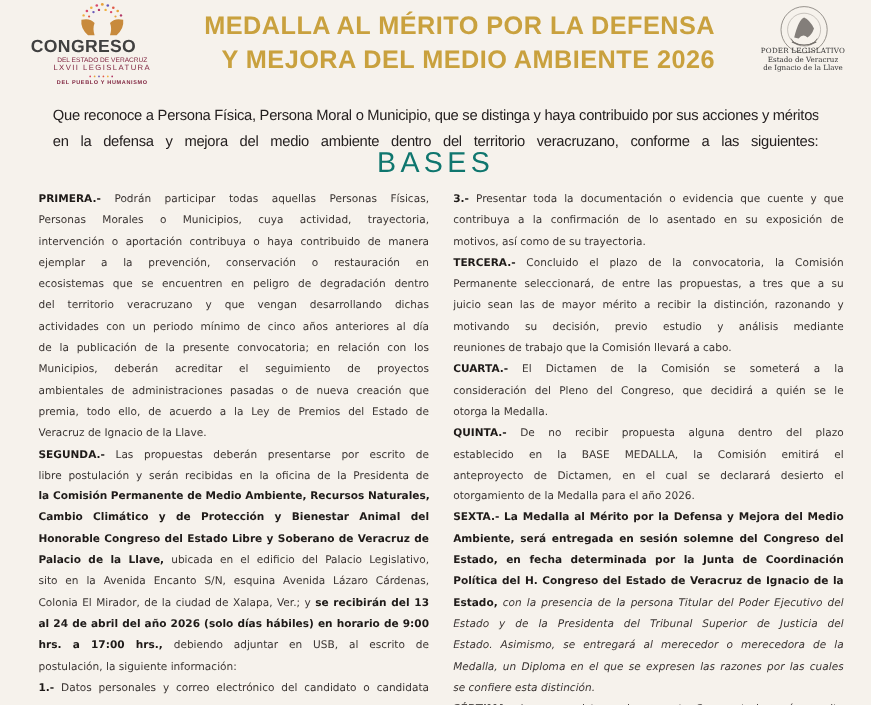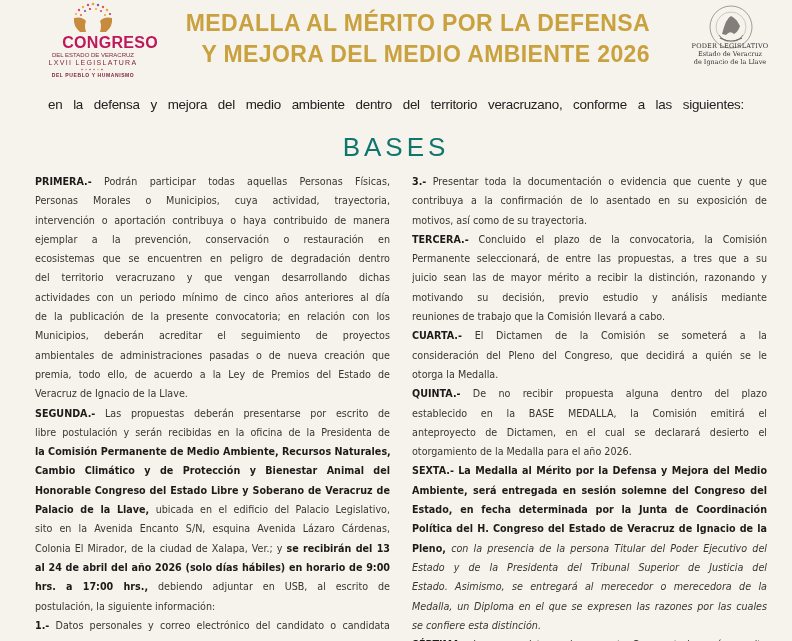--- a/index.html
+++ b/index.html
@@ -14,21 +14,21 @@
       position: absolute; left: 0; top: 0; width: 792px; height: 88px;
     }
     .logo-left {
       position: absolute; left: 28px; top: 2px; width: 130px; height: 80px;
       text-align: center;
     }
     .logo-mark { position: absolute; left: 36px; top: 0; width: 58px; height: 32px; }
     .logo-congreso {
       position: absolute; left: 0; top: 32px; width: 130px;
       font-family: "Liberation Sans", sans-serif; font-weight: 900;
-      font-size: 16px; color: #be185d; letter-spacing: 0.3px; text-align: right;
+      font-size: 16px; color: #404040; letter-spacing: 0.3px; text-align: left;
     }
     .logo-sub1 {
       position: absolute; left: 0; top: 50px; width: 130px;
       font-family: "Liberation Sans", sans-serif; font-size: 6px; color: #7d1f3b; text-align: center;
     }
     .logo-sub2 {
       position: absolute; left: 0; top: 57px; width: 130px;
       font-family: "Liberation Sans", sans-serif; font-size: 7px; color: #7d1f3b;
       letter-spacing: 1.3px; text-align: center;
     }
@@ -130,20 +130,21 @@
     </svg>
     <div class="poder">
       <div class="l1">PODER LEGISLATIVO</div>
       <div>Estado de Veracruz</div>
       <div>de Ignacio de la Llave</div>
     </div>
   </div>
 </div>
 
 <div class="intro">
+  <span class="line">Que reconoce a Persona Física, Persona Moral o Municipio, que se distinga y haya contribuido por sus acciones y méritos</span>
   <span class="line">en la defensa y mejora del medio ambiente dentro del territorio veracruzano, conforme a las siguientes:</span>
 </div>
 
 <div class="bases-title">BASES</div>
 
 <div class="col col-left">
     <span class="line"><b>PRIMERA.-</b><span> Podrán participar todas aquellas Personas Físicas,</span></span>
     <span class="line"><span>Personas Morales o Municipios, cuya actividad, trayectoria,</span></span>
     <span class="line"><span>intervención o aportación contribuya o haya contribuido de manera</span></span>
     <span class="line"><span>ejemplar a la prevención, conservación o restauración en</span></span>
@@ -181,19 +182,19 @@
     <span class="line"><span>consideración del Pleno del Congreso, que decidirá a quién se le</span></span>
     <span class="line last"><span>otorga la Medalla.</span></span>
     <span class="line"><b>QUINTA.-</b><span> De no recibir propuesta alguna dentro del plazo</span></span>
     <span class="line"><span>establecido en la BASE MEDALLA, la Comisión emitirá el</span></span>
     <span class="line"><span>anteproyecto de Dictamen, en el cual se declarará desierto el</span></span>
     <span class="line last"><span>otorgamiento de la Medalla para el año 2026.</span></span>
     <span class="line"><b>SEXTA.- La Medalla al Mérito por la Defensa y Mejora del Medio</b></span>
     <span class="line"><b>Ambiente, será entregada en sesión solemne del Congreso del</b></span>
     <span class="line"><b>Estado, en fecha determinada por la Junta de Coordinación</b></span>
     <span class="line"><b>Política del H. Congreso del Estado de Veracruz de Ignacio de la</b></span>
-    <span class="line"><b>Pleno,</b><i> con la presencia de la persona Titular del Poder Ejecutivo del</i></span>
+    <span class="line"><b>Estado,</b><i> con la presencia de la persona Titular del Poder Ejecutivo del</i></span>
     <span class="line"><i>Estado y de la Presidenta del Tribunal Superior de Justicia del</i></span>
     <span class="line"><i>Estado. Asimismo, se entregará al merecedor o merecedora de la</i></span>
     <span class="line"><i>Medalla, un Diploma en el que se expresen las razones por las cuales</i></span>
     <span class="line last"><i>se confiere esta distinción.</i></span>
     <span class="line"><b>SÉPTIMA.-</b><span> Lo no previsto en la presente Convocatoria será resuelto</span></span>
   </div>
 
 </body></html>

